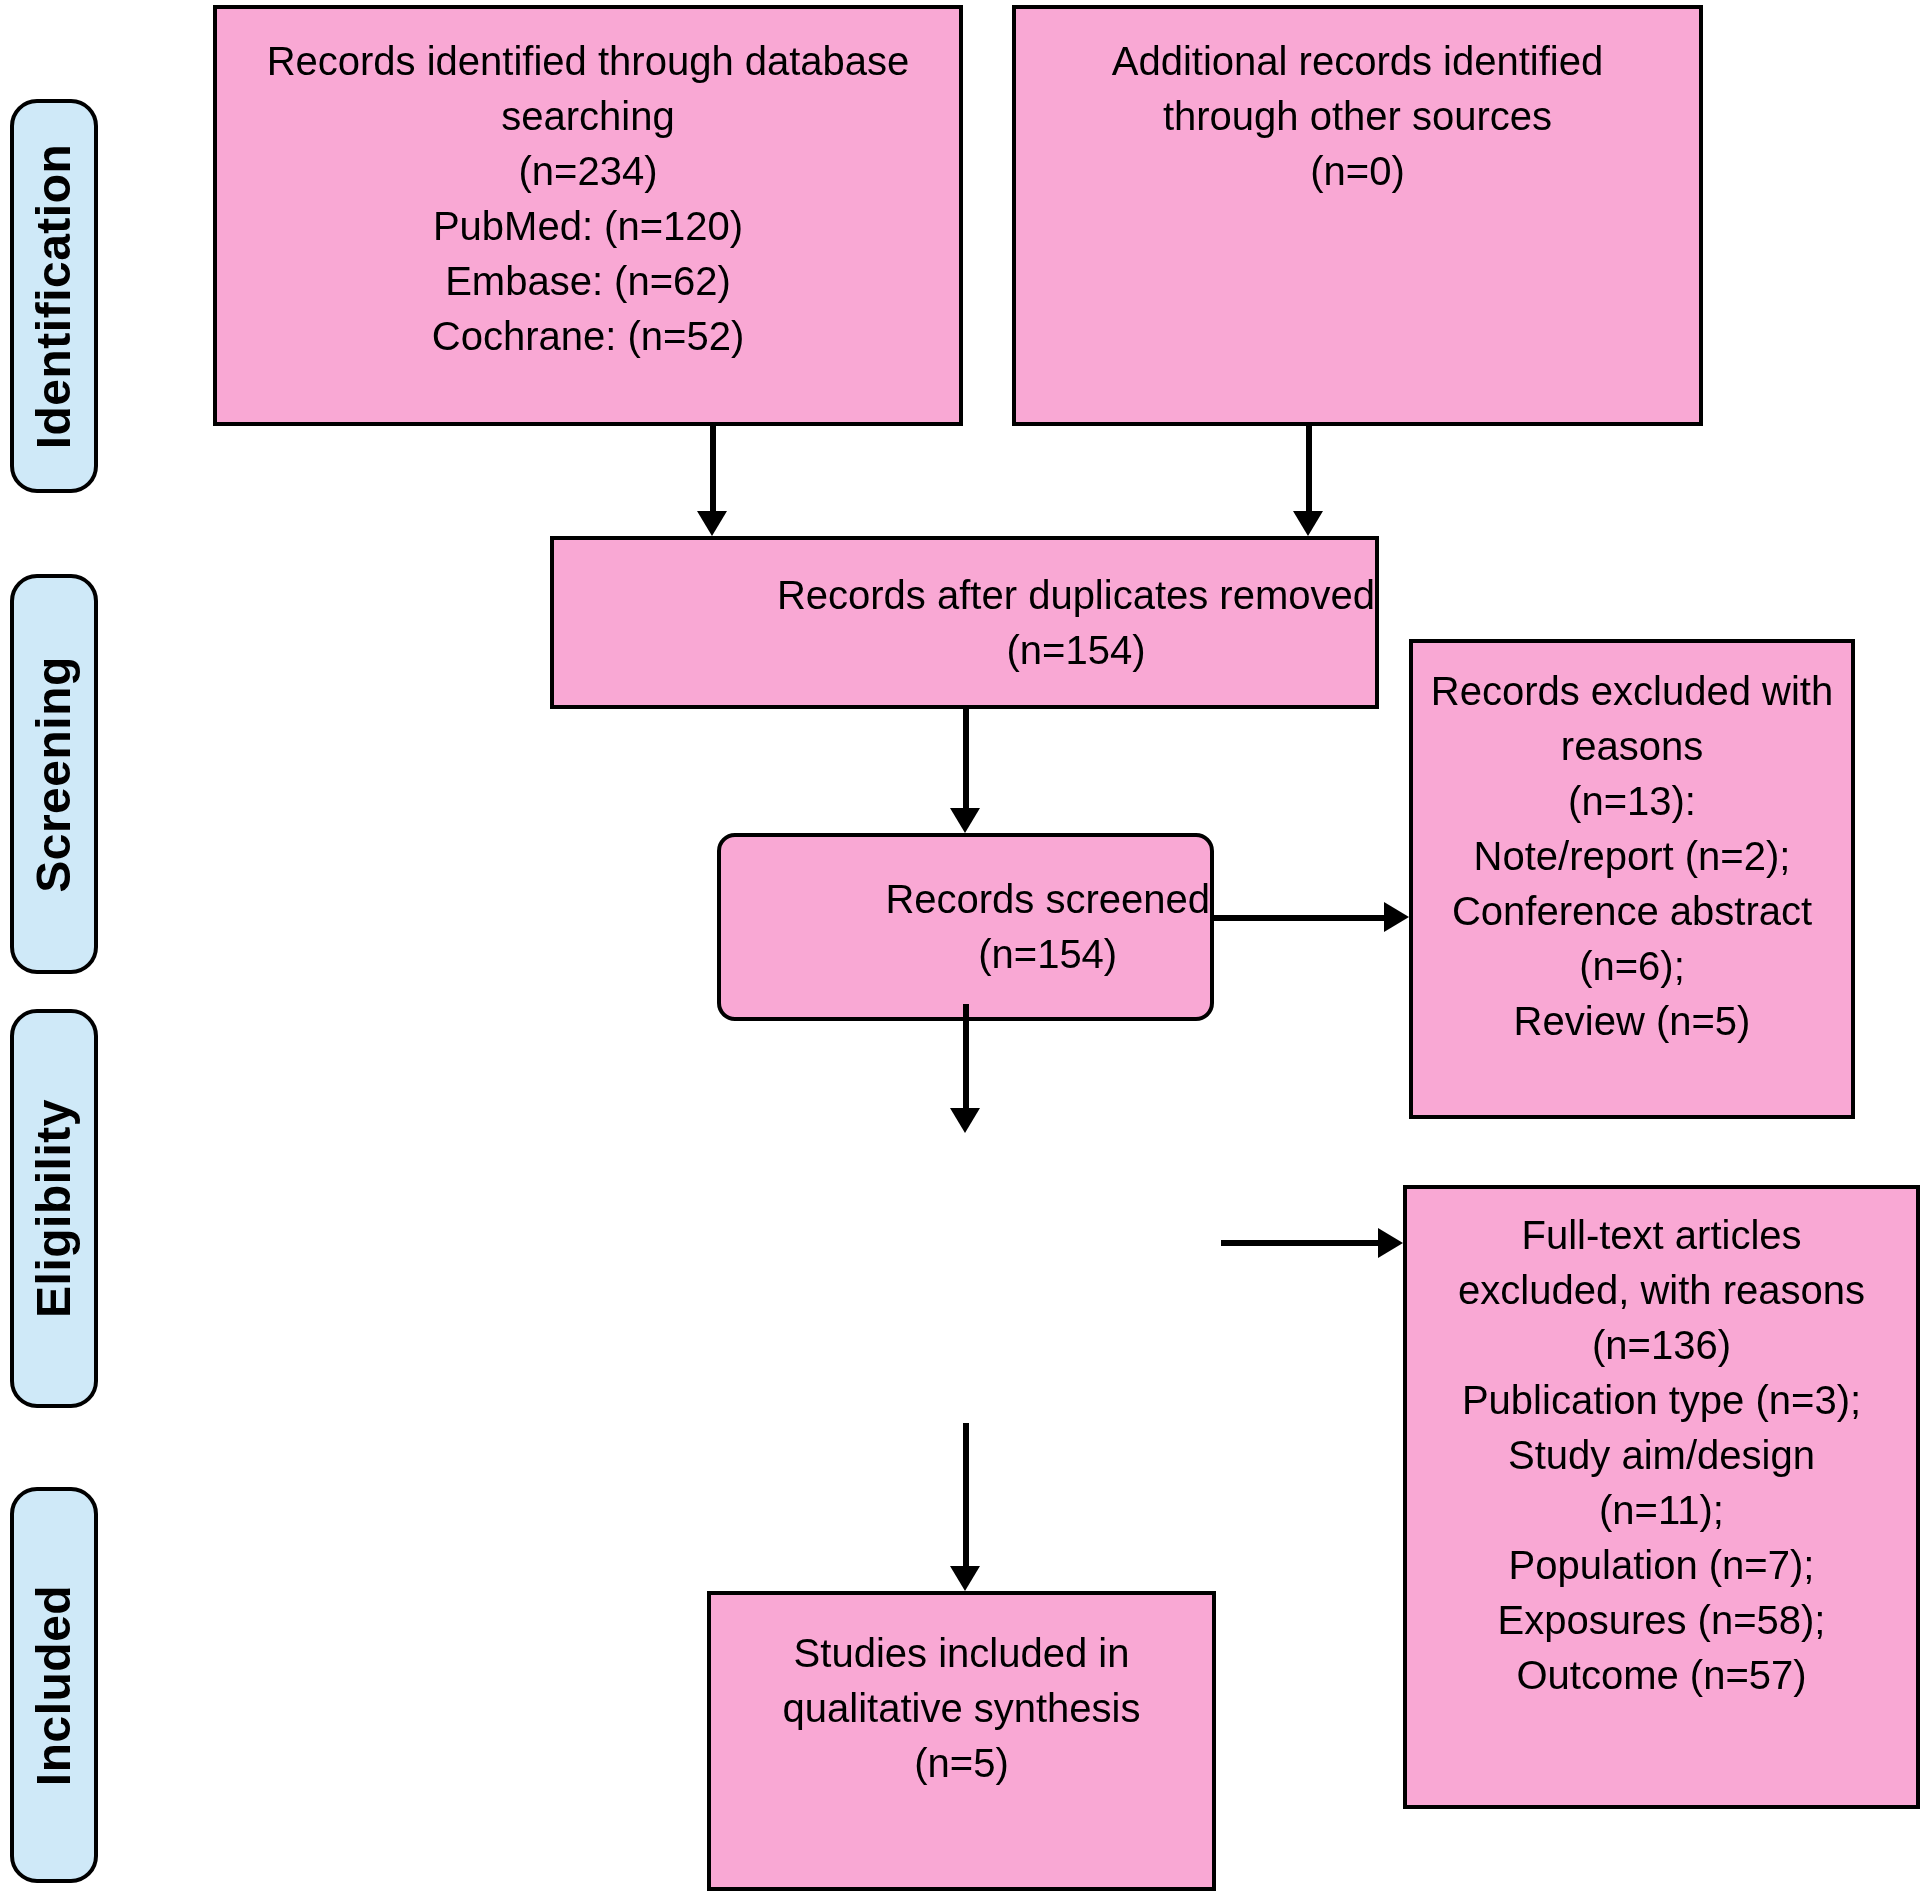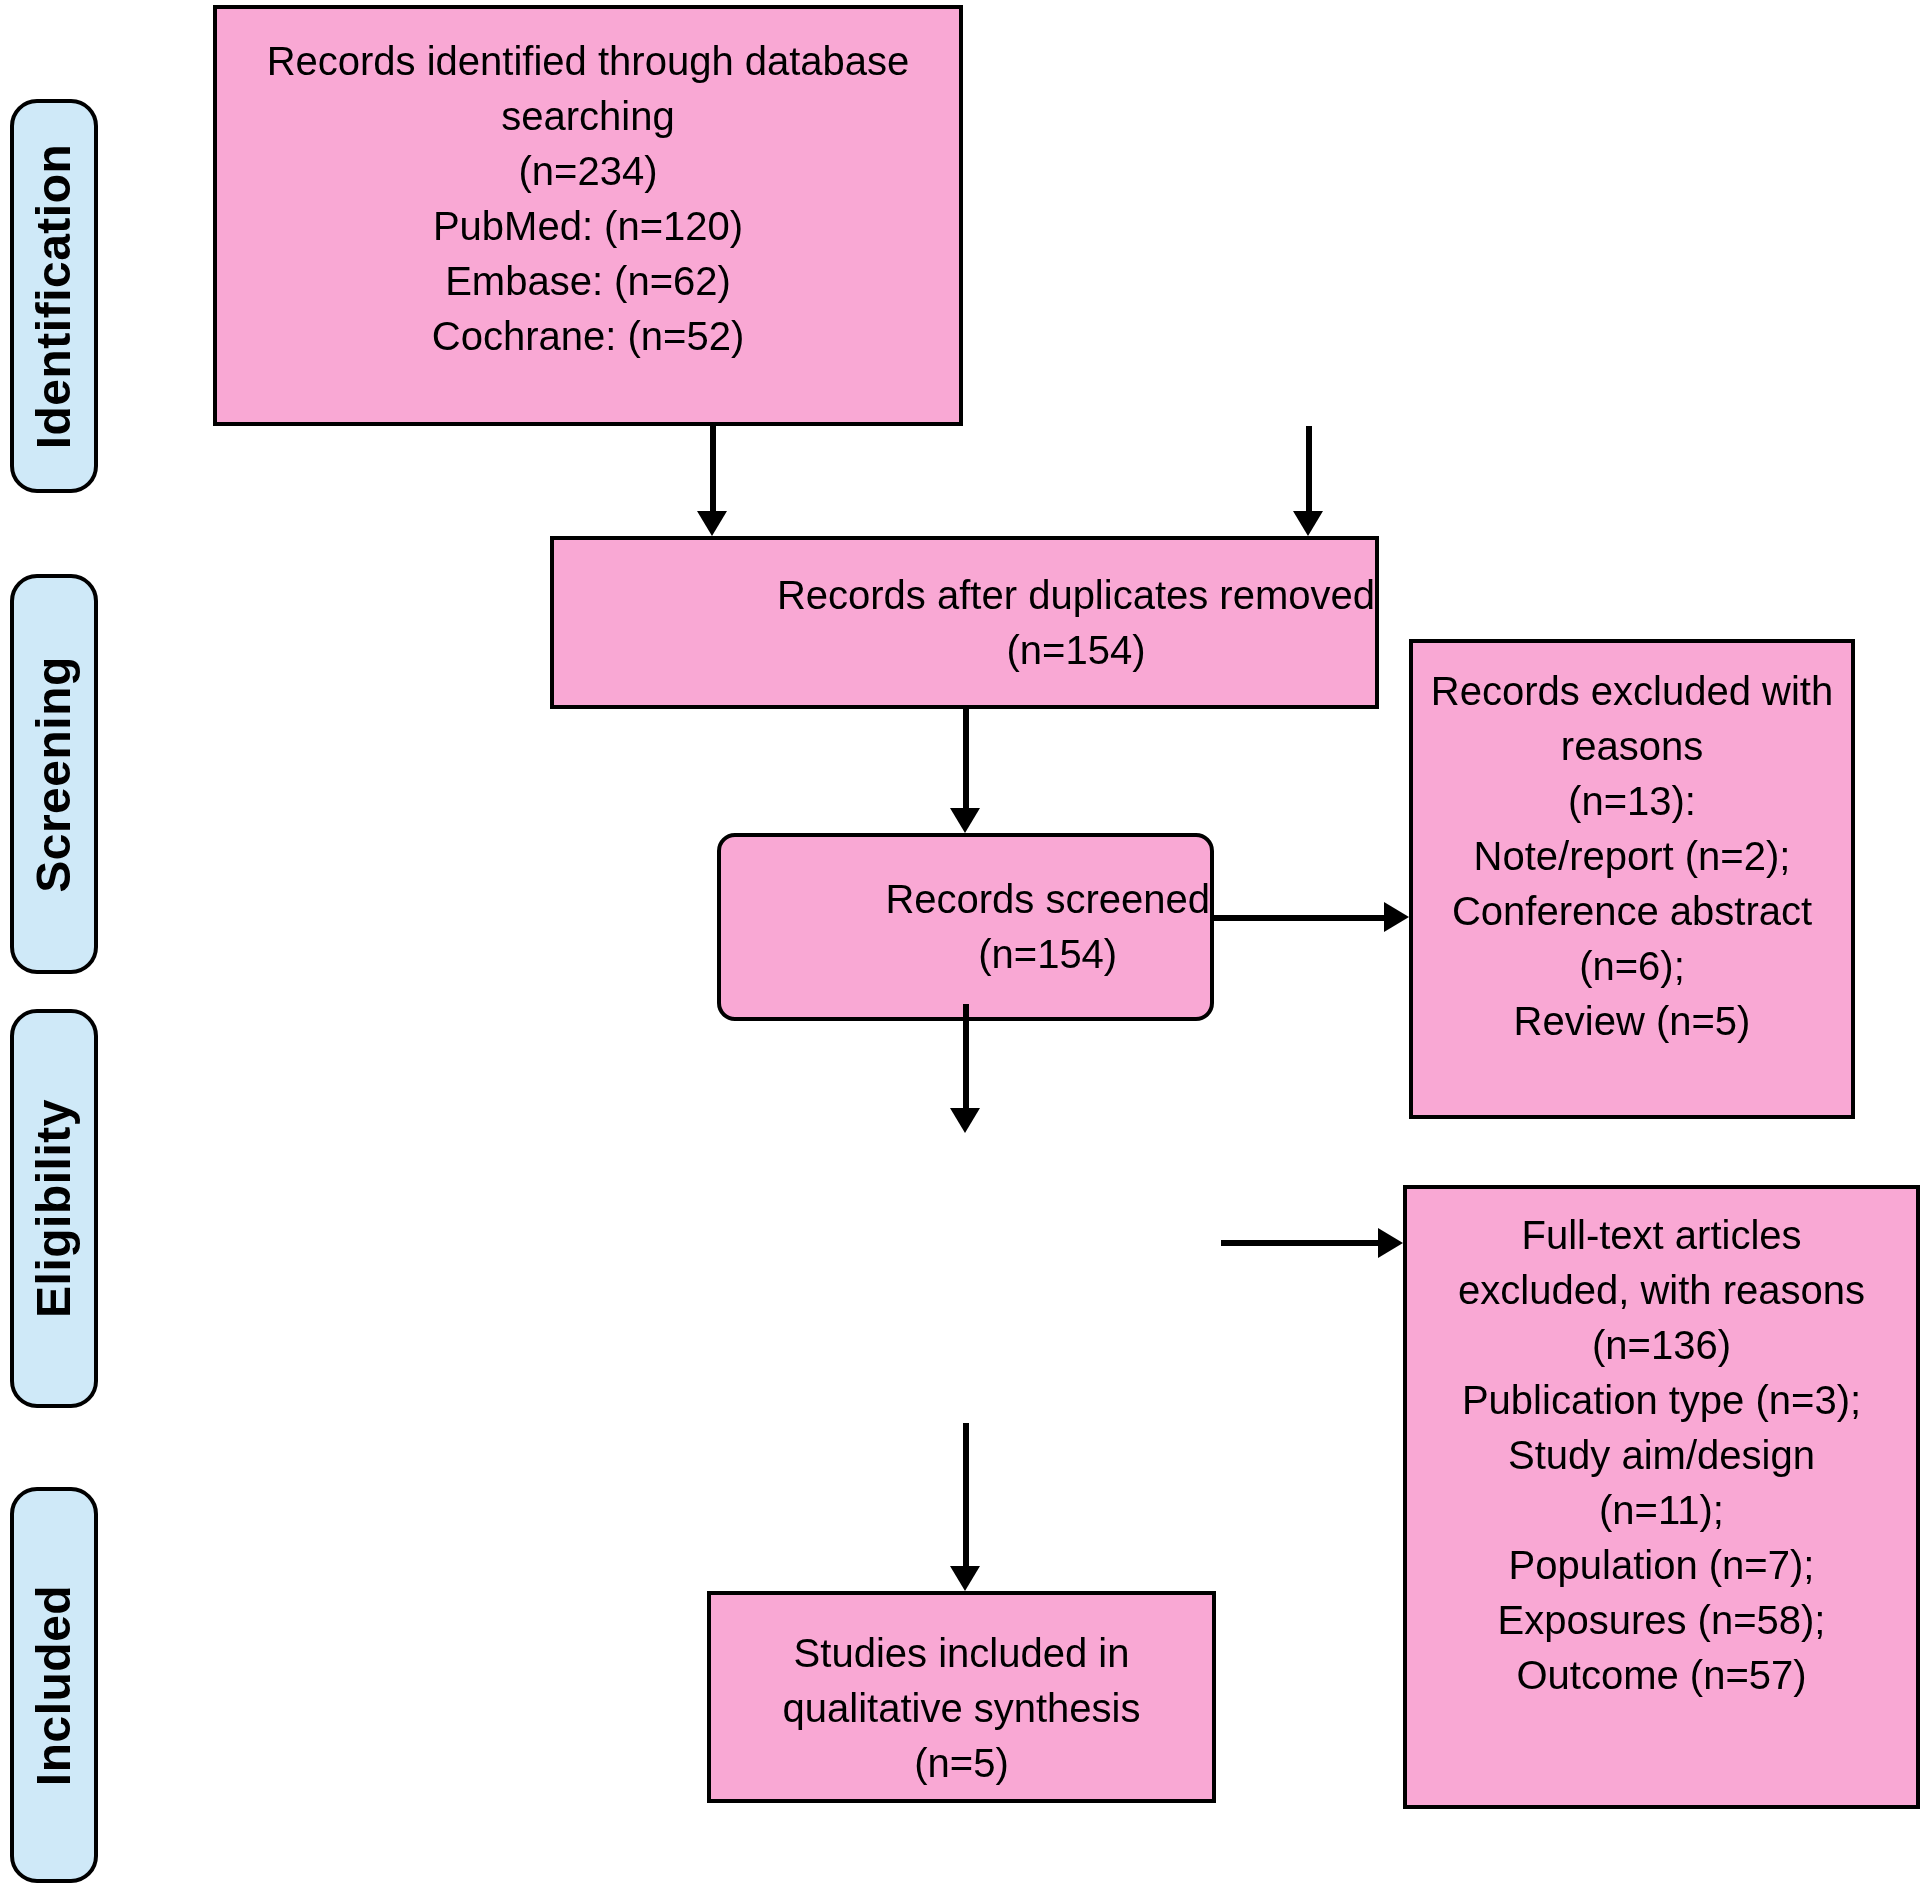--- a/index.html
+++ b/index.html
@@ -85,21 +85,21 @@
   #stage-eligibility    { top: 1009px; height: 399px; }
   #stage-included       { top: 1487px; height: 396px; }
   
   #box-database-search   { left: 213px;  top: 4.8px;    width: 750px; height: 421px; padding-top: 25px; }
   #box-other-sources     { left: 1012px; top: 4.8px;    width: 691px; height: 421px; padding-top: 25px; }
   #box-after-duplicates  { left: 550px;  top: 536px;  width: 829px; height: 173px; }
   #box-screened          { left: 717px;  top: 833px;  width: 497px; height: 188px; border-radius: 18px; }
   #box-records-excluded  { left: 1409px; top: 639px;  width: 446px; height: 480px; padding-top: 21px; }
   #box-fulltext-assessed { left: 709px;  top: 1133px; width: 512px; height: 290px; }
   #box-fulltext-excluded { left: 1403px; top: 1185px; width: 517px; height: 624px; padding-top: 19px; }
-  #box-included-studies  { left: 707px;  top: 1591px; width: 509px; height: 212px; padding-top: 31px; }
+  #box-included-studies  { left: 707px;  top: 1591px; width: 509px; height: 300px; padding-top: 31px; }
 </style>
 </head>
 <body>
 
 <div class="canvas">
 
   <div class="stage" id="stage-identification">
     <span class="stage-text">Identification</span>
   </div>
   <div class="stage" id="stage-screening">
@@ -114,20 +114,25 @@
 
   <div class="box v-top" id="box-database-search">
     <div class="box-text">Records identified through database
 searching
 (n=234)
 PubMed: (n=120)
 Embase: (n=62)
 Cochrane: (n=52)</div>
   </div>
 
+  <div class="box v-top" id="box-other-sources">
+    <div class="box-text">Additional records identified
+through other sources
+(n=0)</div>
+  </div>
 
   <div class="box v-center" id="box-after-duplicates">
     <div class="box-text">Records after duplicates removed
 (n=154)</div>
   </div>
 
   <div class="box v-center" id="box-screened">
     <div class="box-text">Records screened
 (n=154)</div>
   </div>

